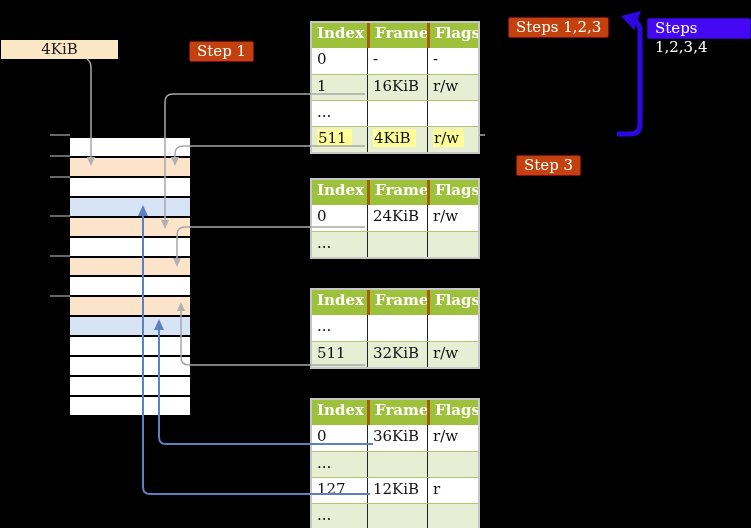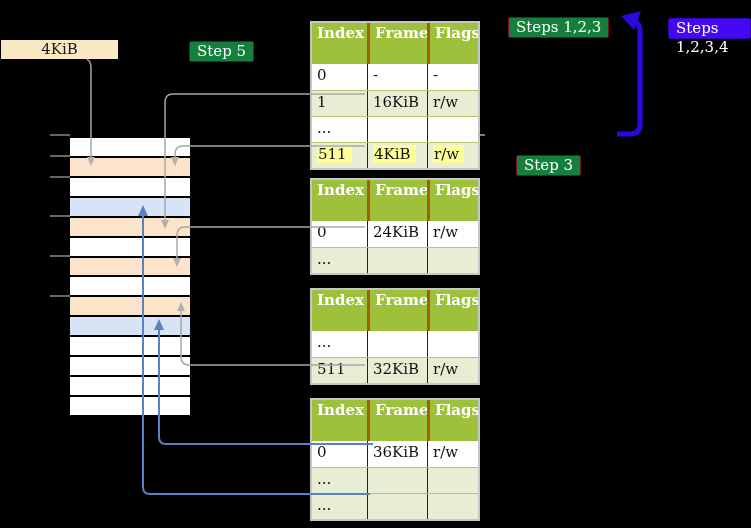--- a/index.html
+++ b/index.html
@@ -3,40 +3,40 @@
 <meta charset="utf-8">
 <style>
   html,body{margin:0;padding:0;background:#000;}
   body{position:relative;width:751px;height:528px;overflow:hidden;
        font-family:"DejaVu Serif","Liberation Serif",serif;}
 
   
   .frame-box{position:absolute;left:1px;top:40px;width:117px;height:19px;
     background:#fae7c4;color:#1b1b1b;font-size:15px;line-height:19px;text-align:center;}
   .steplabel{position:absolute;height:19px;line-height:19px;padding:0 7px;
-    font-size:15px;color:#fff;background:#15803d;border:1px solid #7d0a26;border-radius:2px;}
-  .blue-label{background:#4508f2;border-color:#2f05b5;margin-left:21px;}
+    font-size:15px;color:#fff;background:#c2410c;border:1px solid #7d0a26;border-radius:2px;}
+  .blue-label{background:#4508f2;border-color:#2f05b5;}
   #lbl-step0{left:189px;top:41px;}
   #lbl-steps123{left:508px;top:17px;}
   #lbl-steps1234{left:647px;top:18px;}
   #lbl-step4{left:516px;top:155px;}
 
   
   #memcol{position:absolute;left:70px;top:138px;width:120px;height:277px;
     display:flex;flex-direction:column;gap:2px;}
   .mem-row{flex:1;}
   .mem-row.white{background:#ffffff;}
   .mem-row.peach{background:#fce4cb;}
   .mem-row.blue{background:#d6e4f6;}
 
   
   .ptable{position:absolute;left:310px;width:166px;border:2px solid #c6c6c6;background:#fff;}
   #table-0{top:21px;} #table-1{top:178px;} #table-2{top:288px;} #table-3{top:398px;}
   .trow{display:flex;height:26px;box-sizing:border-box;}
-  .trow.thead{height:41px;background:#9ec13b;}
+  .trow.thead{height:25px;background:#9ec13b;}
   .trow:not(.thead){border-top:1px solid #b3c573;}
   .trow.thead + .trow{border-top:none;}
   .tcell{box-sizing:border-box;padding:2px 0 0 5px;font-size:15px;color:#111;
     white-space:nowrap;overflow:hidden;}
   .c0{width:55px;} .c1{width:60px;border-left:1px solid #222;} .c2{width:51px;border-left:1px solid #222;}
   .thead .tcell{color:#fff;font-weight:bold;border-left:3px solid #a16207;padding-top:1px;}
   .thead .tcell:first-child{border-left:none;}
   .trow.shade{background:#e7eed3;}
   .hl{background:#ffff99;padding:0 5px 0 1px;}
 
@@ -48,21 +48,21 @@
   .shead{fill:#5c81c0;stroke:none;}
   .tick{stroke:#8a8a8a;stroke-width:1.5;}
   .bigarrow{stroke:#2e06e2;stroke-width:5;fill:none;}
   .bighead{fill:#2e06e2;stroke:none;}
 </style>
 </head>
 <body>
 
 <div class="frame-box">4KiB</div>
 
-<span class="steplabel" id="lbl-step0">Step 5</span>
+<span class="steplabel" id="lbl-step0">Step 1</span>
 <span class="steplabel" id="lbl-steps123">Steps 1,2,3</span>
 <span class="steplabel blue-label" id="lbl-steps1234">Steps 1,2,3,4</span>
 <span class="steplabel" id="lbl-step4">Step 3</span>
 
 <div id="memcol">
     <div class="mem-row white"></div>
     <div class="mem-row peach"></div>
     <div class="mem-row white"></div>
     <div class="mem-row blue"></div>
     <div class="mem-row peach"></div>
@@ -146,20 +146,25 @@
     </div>
     <div class="trow">
       <div class="tcell c0">0</div>
       <div class="tcell c1">36KiB</div>
       <div class="tcell c2">r/w</div>
     </div>
     <div class="trow shade">
       <div class="tcell c0">...</div>
       <div class="tcell c1"></div>
       <div class="tcell c2"></div>
+    </div>
+    <div class="trow">
+      <div class="tcell c0">127</div>
+      <div class="tcell c1">12KiB</div>
+      <div class="tcell c2">r</div>
     </div>
     <div class="trow shade">
       <div class="tcell c0">...</div>
       <div class="tcell c1"></div>
       <div class="tcell c2"></div>
     </div>
   </div>
 
 <svg id="overlay" viewBox="0 0 751 528">
 

